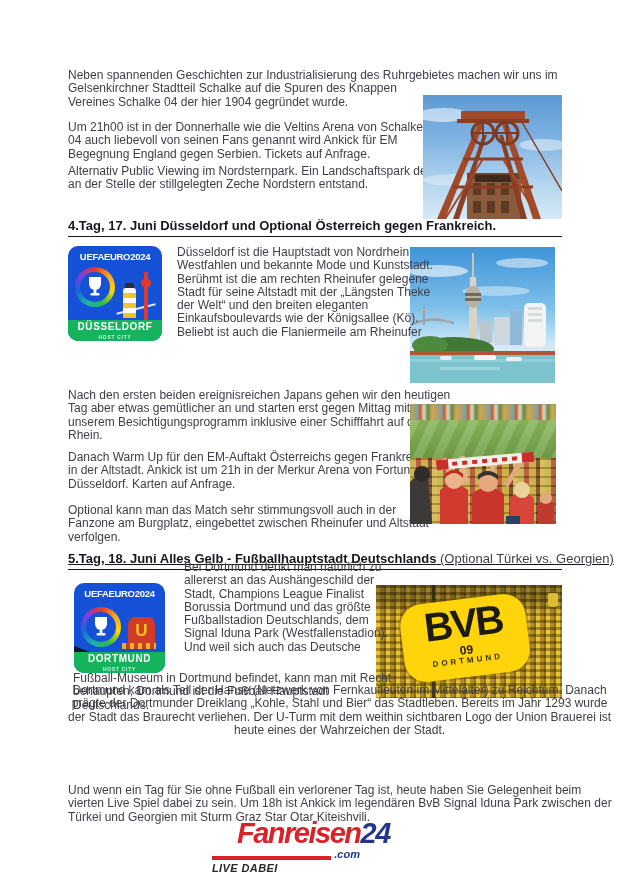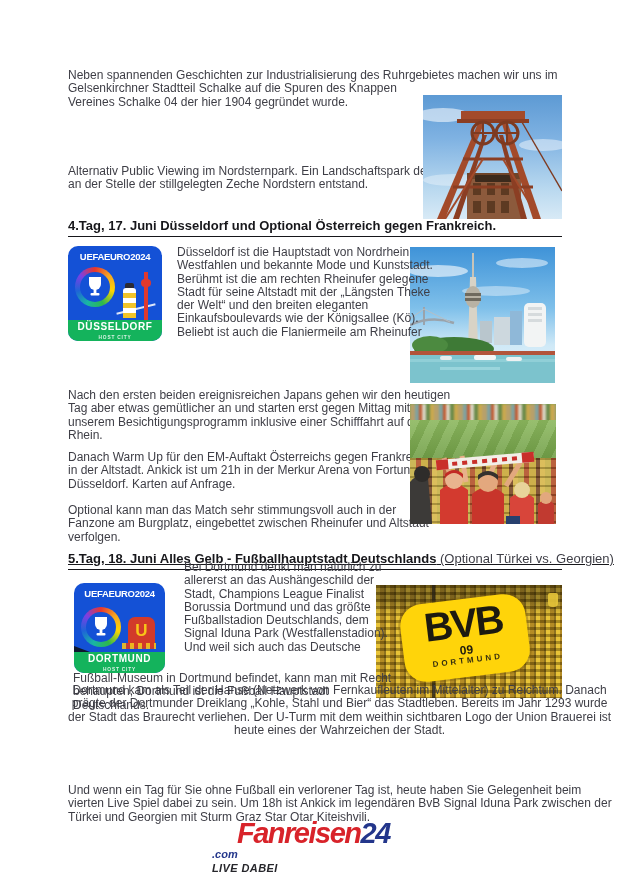--- a/index.html
+++ b/index.html
@@ -77,34 +77,37 @@
     border-radius:7px 7px 0 0;z-index:1;text-align:center;}
   .u-u{color:#f8c618;font-weight:bold;font-size:17px;line-height:28px;}
   .u-spark{position:absolute;left:48px;top:60px;width:34px;height:6px;z-index:1;
     background:repeating-linear-gradient(90deg,#f3c31d 0 4px,#d23a2a 4px 8px);opacity:.9;}
 
   
   .brand{position:absolute;left:212px;top:820px;width:148px;}
   .brand-word{font-style:italic;font-weight:bold;font-size:29px;letter-spacing:-1.5px;line-height:27px;white-space:nowrap;margin-left:25px;}
   .brand-red{color:#d8232a;}
   .brand-blue{color:#23368b;}
-  .brand-row{display:flex;align-items:flex-start;margin-top:1px;flex-direction:column;}
+  .brand-row{display:flex;align-items:flex-end;margin-top:1px;}
   .brand-bar{flex:1;height:4px;background:#d8232a;margin-right:3px;}
   .brand-com{color:#23368b;font-weight:bold;font-style:italic;font-size:11px;letter-spacing:0;}
   .brand-tag{margin-top:2px;text-align:left;padding-right:4px;color:#26262b;
     font-weight:bold;font-style:italic;font-size:11px;letter-spacing:0.4px;}
 </style>
 </head>
 <body>
 
 <div class="page">
 
   <div class="lines" style="left:68px;top:69px;">Neben spannenden Geschichten zur Industrialisierung des Ruhrgebietes machen wir uns im
 Gelsenkirchner Stadtteil Schalke auf die Spuren des Knappen
 Vereines Schalke 04 der hier 1904 gegründet wurde.</div>
+  <div class="lines" style="left:68px;top:121px;">Um 21h00 ist in der Donnerhalle wie die Veltins Arena von Schalke
+04 auch liebevoll von seinen Fans genannt wird Ankick für EM
+Begegnung England gegen Serbien. Tickets auf Anfrage.</div>
   <div class="lines" style="left:68px;top:165px;">Alternativ Public Viewing im Nordsternpark. Ein Landschaftspark der
 an der Stelle der stillgelegten Zeche Nordstern entstand.</div>
 
   <div class="photo ph-tower">
     <svg width="139" height="124" viewBox="0 0 139 124">
       <ellipse cx="20" cy="20" rx="26" ry="7" fill="#ffffff" opacity="0.55"></ellipse>
       <ellipse cx="120" cy="50" rx="24" ry="6" fill="#ffffff" opacity="0.45"></ellipse>
       <ellipse cx="30" cy="85" rx="30" ry="6" fill="#ffffff" opacity="0.35"></ellipse>
 
       <rect x="44" y="78" width="54" height="46" fill="#8c5a3c"></rect>

